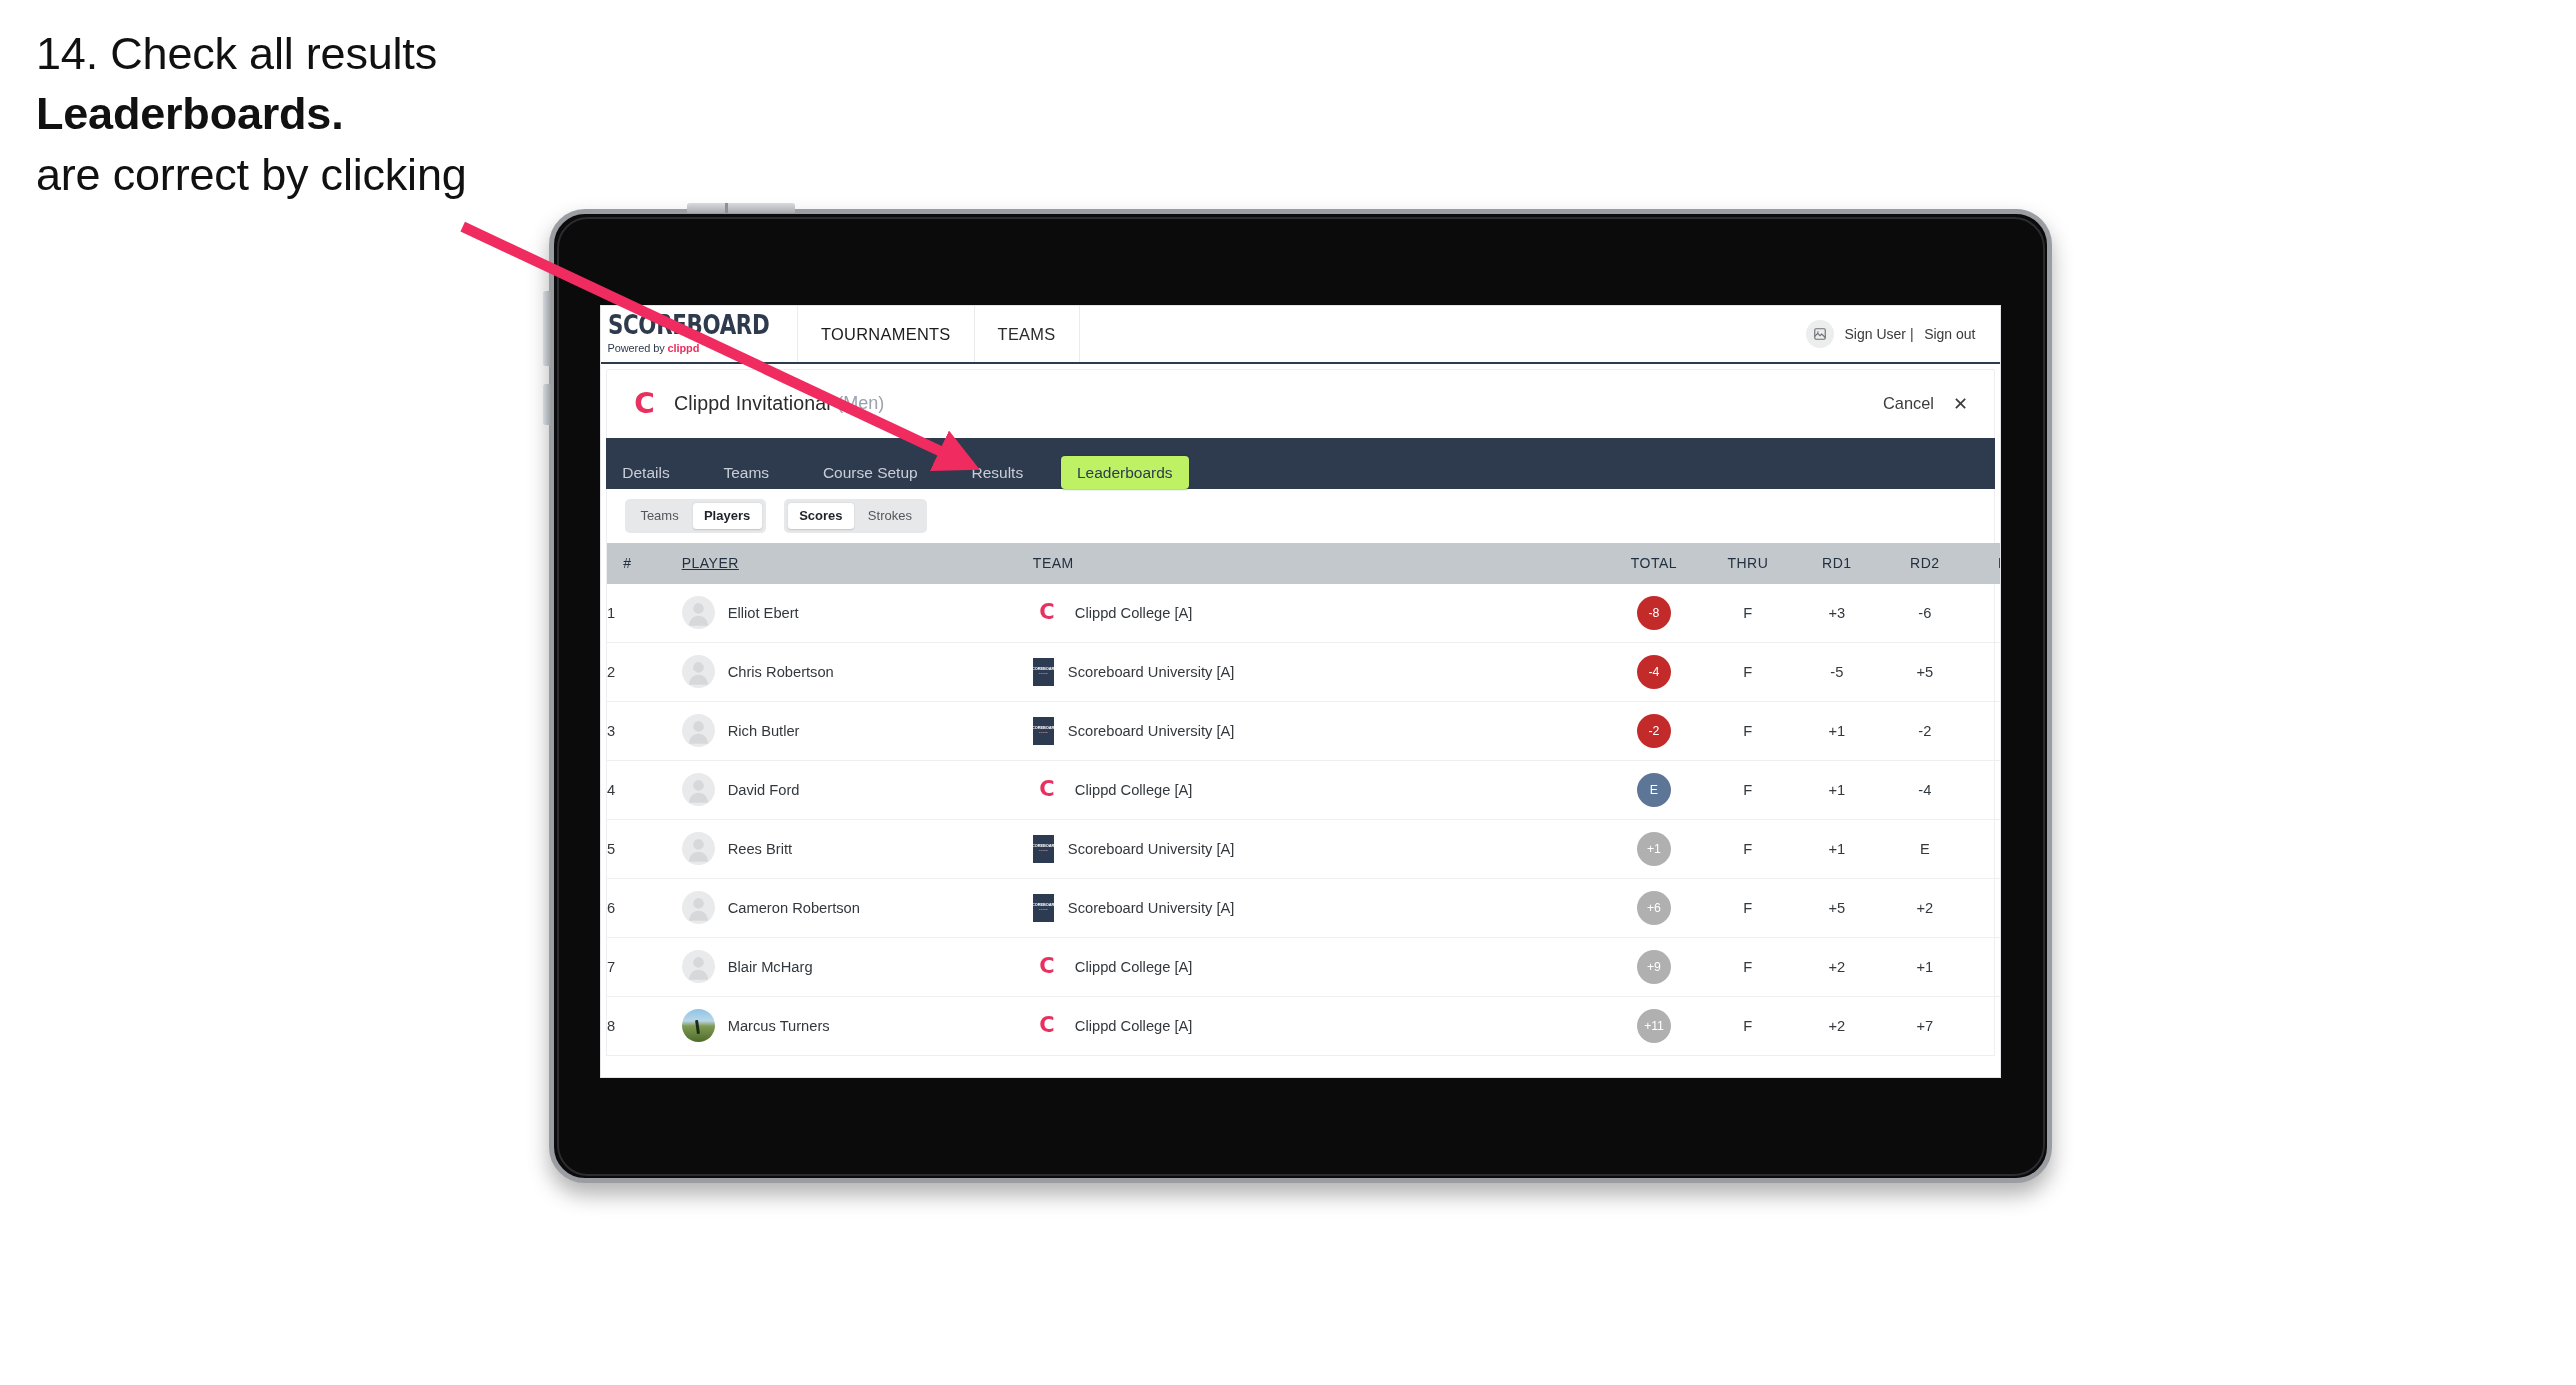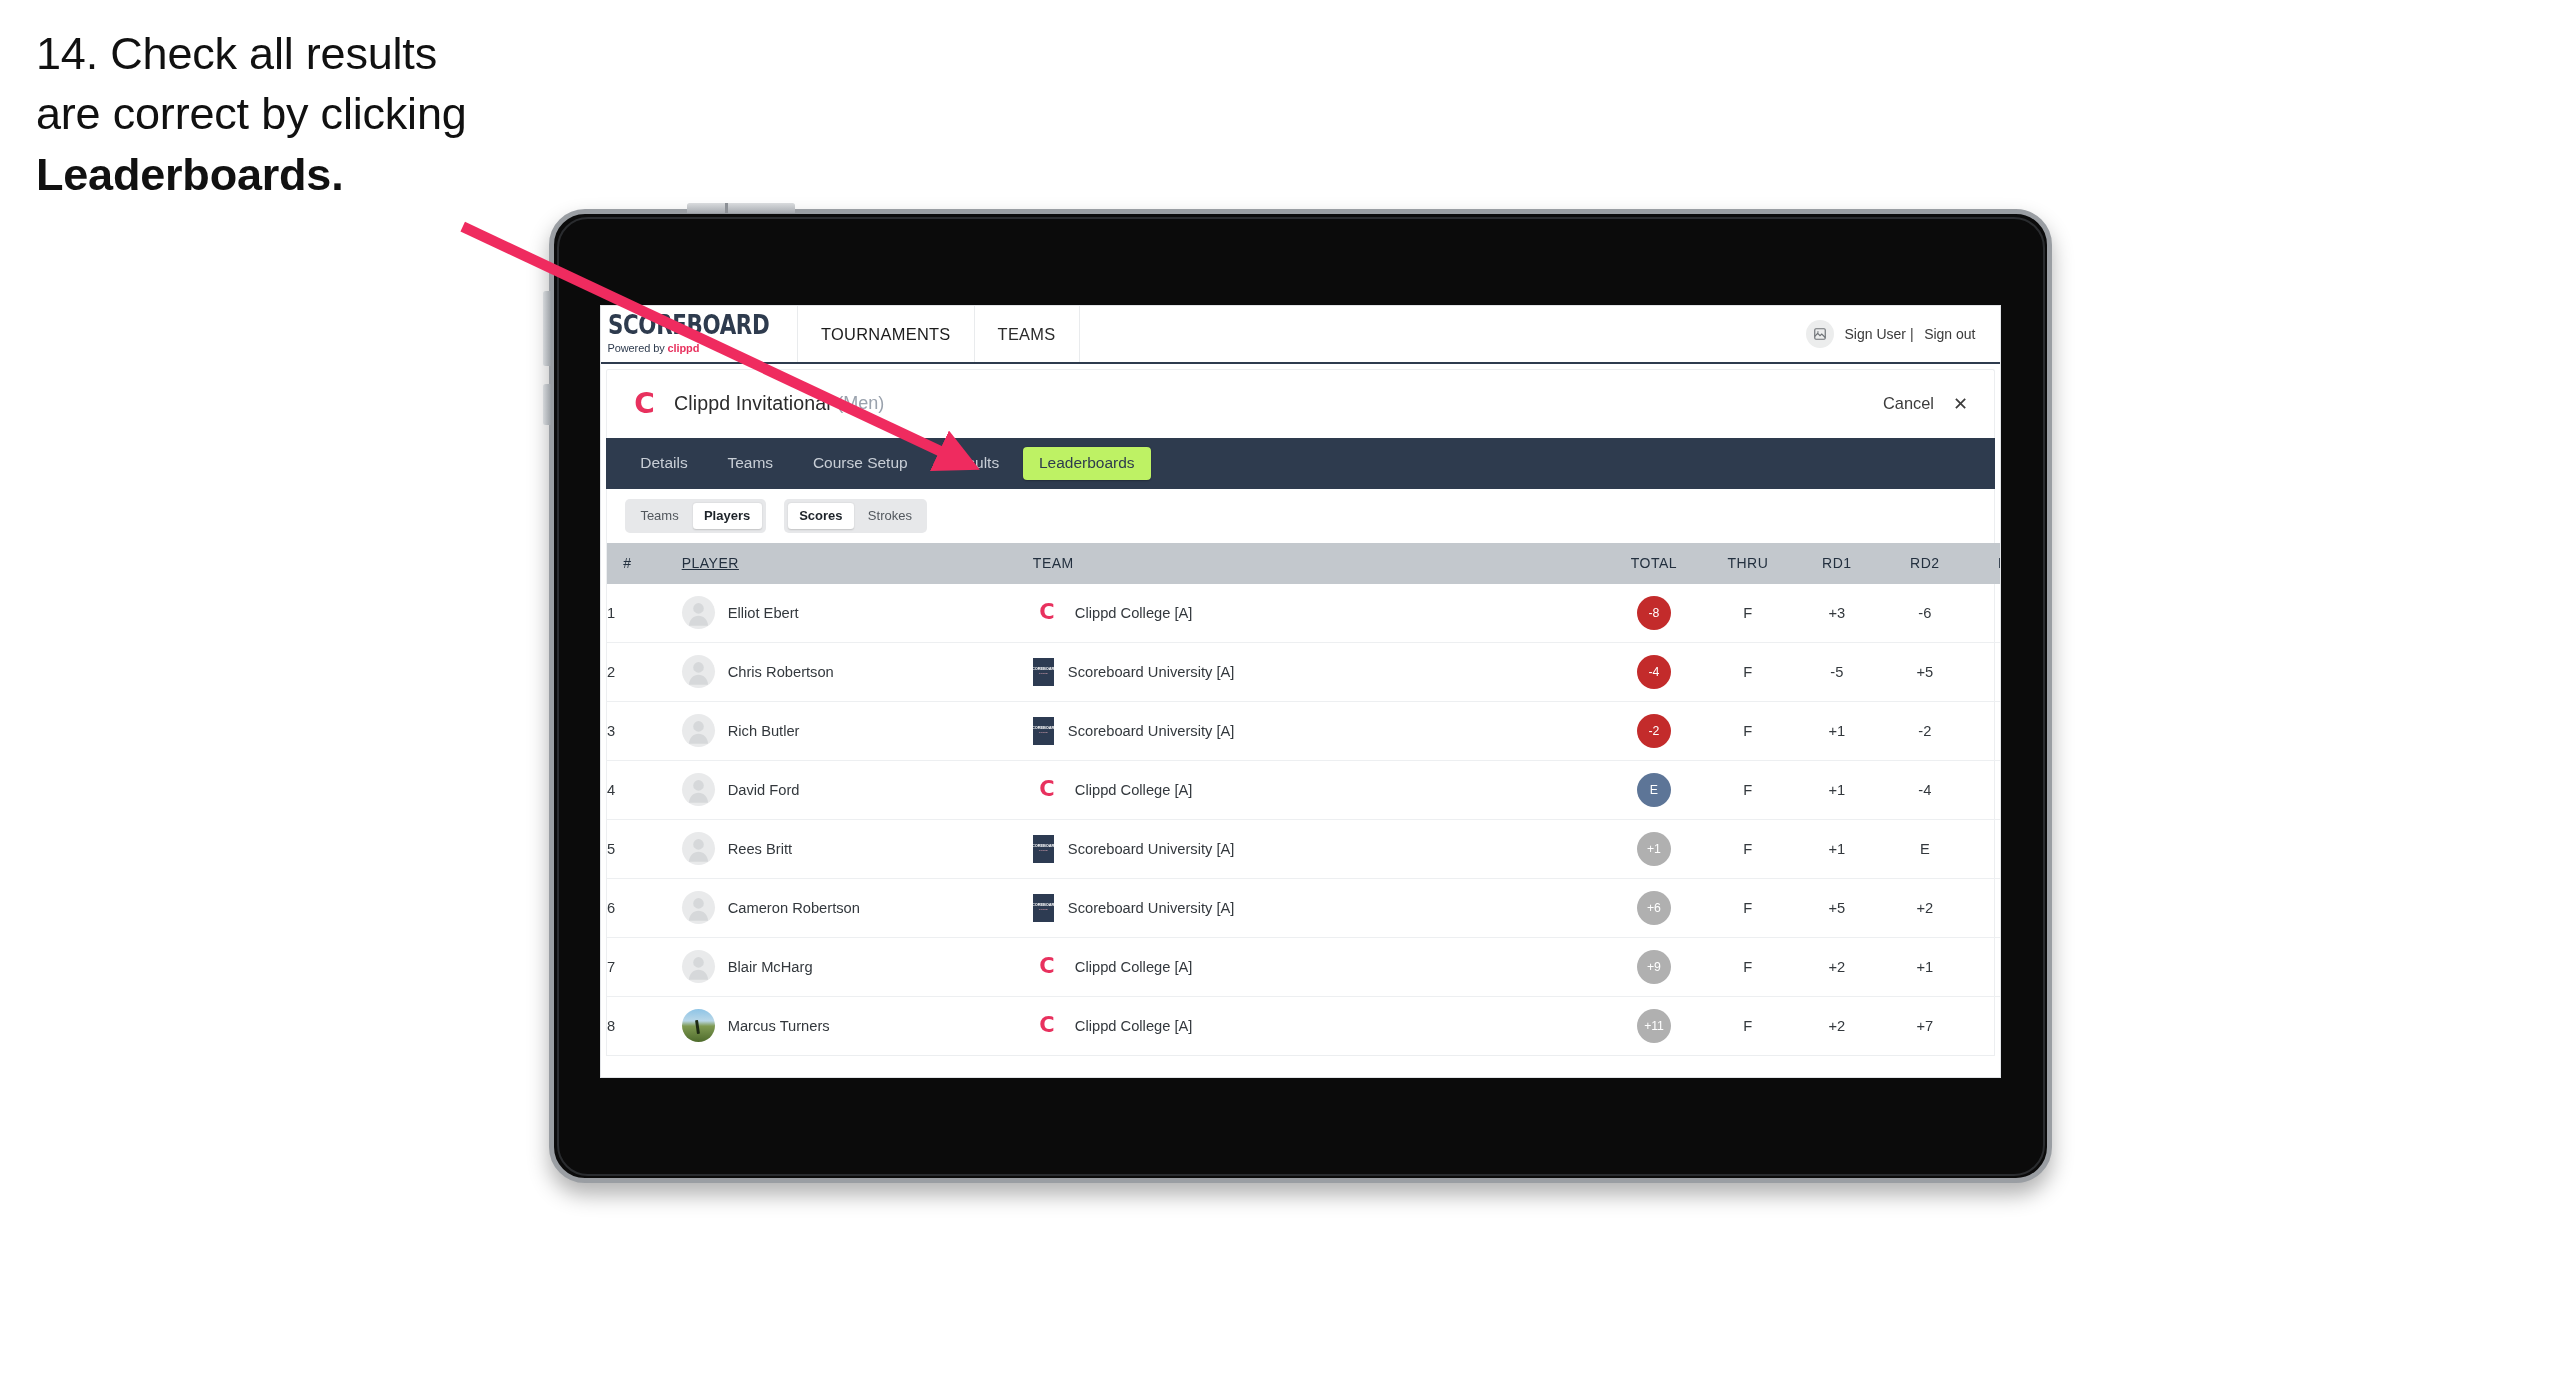--- a/index.html
+++ b/index.html
@@ -218,24 +218,23 @@
     cursor: pointer;
   }
   .cancel-x { font-size: 18px; line-height: 1; }
 
   
   .section-tabs {
     margin: 0 4.9px;
     height: 51px;
     background: #2e3b4e;
     display: flex;
-    align-items: center;
-    padding-left: 18px;
+    align-items: flex-end;
     box-sizing: border-box;
-    gap: 7px;
+    gap: 21px;
   }
   .sec-tab {
     font-size: 15.5px;
     color: #c8ced6;
     padding: 7.4px 16.4px;
     border-radius: 4.1px;
     cursor: pointer;
     white-space: nowrap;
   }
   .sec-tab.active {
@@ -393,22 +392,22 @@
 
   .ctr { text-align: center; }
 </style>
 </head>
 <body>
 
 <div id="stage">
 
   <div class="caption">
     <span class="line">14. Check all results</span>
+    <span class="line emph">Leaderboards.</span>
     <span class="line">are correct by clicking</span>
-    <span class="line emph">Leaderboards.</span>
   </div>
 
   <div class="tablet">
     <div class="tablet-inner-edge"></div>
   </div>
   <div class="power-btn"></div>
   <div class="vol-btn vol-a"></div>
   <div class="vol-btn vol-b"></div>
 
   <div class="screen">

